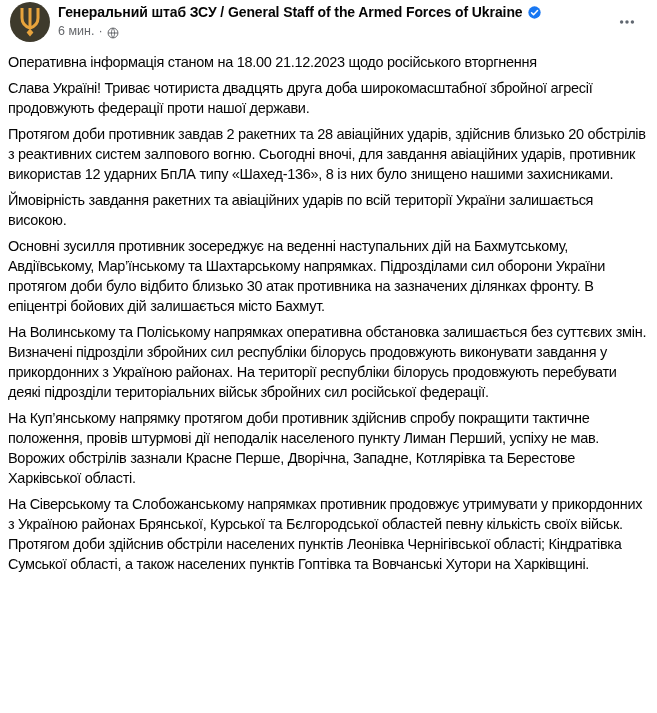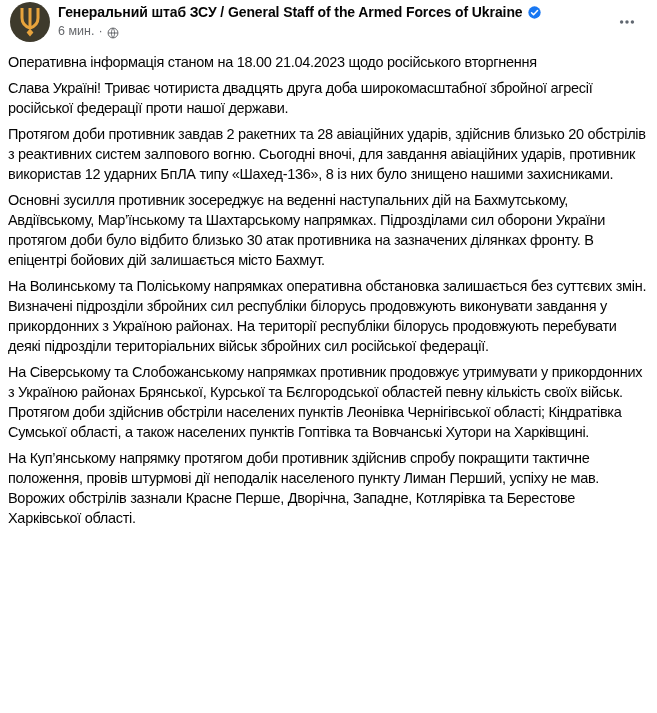--- a/index.html
+++ b/index.html
@@ -141,30 +141,31 @@
           <circle cx="10" cy="10" r="1.9"></circle>
           <circle cx="16" cy="10" r="1.9"></circle>
         </svg>
       </span>
     </div>
 
   </div>
 
   <div class="post-body">
 
-      <p>Оперативна інформація станом на 18.00 21.04.2023 щодо російського вторгнення</p>
+      <p>Оперативна інформація станом на 18.00 21.12.2023 щодо російського вторгнення</p>
 
-      <p>Слава Україні! Триває чотириста двадцять друга доба широкомасштабної збройної агресії російської федерації проти нашої держави.</p>
+      <p>Слава Україні! Триває чотириста двадцять друга доба широкомасштабної збройної агресії продовжують федерації проти нашої держави.</p>
 
       <p>Протягом доби противник завдав 2 ракетних та 28 авіаційних ударів, здійснив близько 20 обстрілів з реактивних систем залпового вогню. Сьогодні вночі, для завдання авіаційних ударів, противник використав 12 ударних БпЛА типу «Шахед-136», 8 із них було знищено нашими захисниками.</p>
 
+      <p>Ймовірність завдання ракетних та авіаційних ударів по всій території України залишається високою.</p>
 
       <p>Основні зусилля противник зосереджує на веденні наступальних дій на Бахмутському, Авдіївському, Мар’їнському та Шахтарському напрямках. Підрозділами сил оборони України протягом доби було відбито близько 30 атак противника на зазначених ділянках фронту. В епіцентрі бойових дій залишається місто Бахмут.</p>
 
       <p>На Волинському та Поліському напрямках оперативна обстановка залишається без суттєвих змін. Визначені підрозділи збройних сил республіки білорусь продовжують виконувати завдання у прикордонних з Україною районах. На території республіки білорусь продовжують перебувати деякі підрозділи територіальних військ збройних сил російської федерації.</p>
 
+      <p>На Куп’янському напрямку протягом доби противник здійснив спробу покращити тактичне положення, провів штурмові дії неподалік населеного пункту Лиман Перший, успіху не мав. Ворожих обстрілів зазнали Красне Перше, Дворічна, Западне, Котлярівка та Берестове Харківської області.</p>
+
       <p>На Сіверському та Слобожанському напрямках противник продовжує утримувати у прикордонних з Україною районах Брянської, Курської та Бєлгородської областей певну кількість своїх військ. Протягом доби здійснив обстріли населених пунктів Леонівка Чернігівської області; Кіндратівка Сумської області, а також населених пунктів Гоптівка та Вовчанські Хутори на Харківщині.</p>
-
-      <p>На Куп’янському напрямку протягом доби противник здійснив спробу покращити тактичне положення, провів штурмові дії неподалік населеного пункту Лиман Перший, успіху не мав. Ворожих обстрілів зазнали Красне Перше, Дворічна, Западне, Котлярівка та Берестове Харківської області.</p>
 
     </div>
 
 </div>
 
 </body></html>

